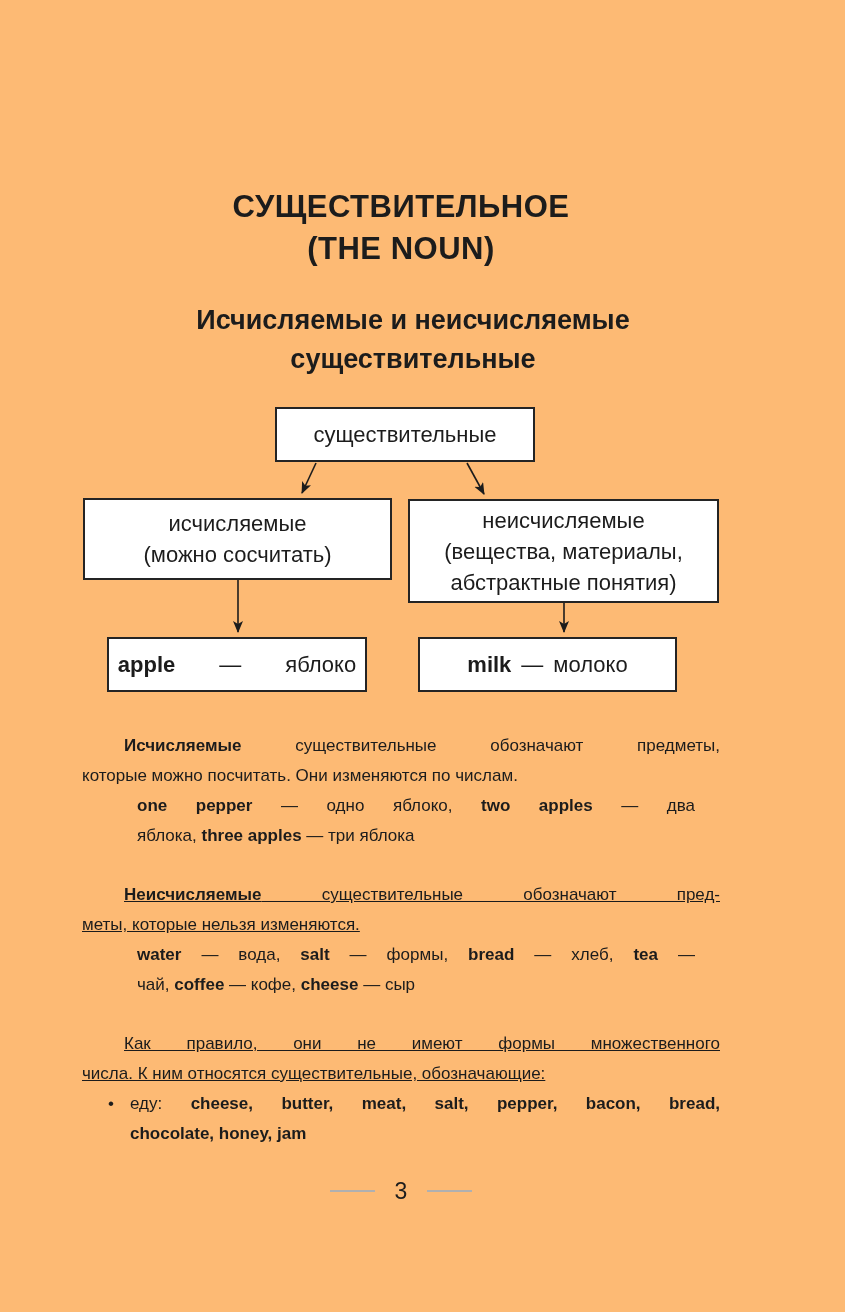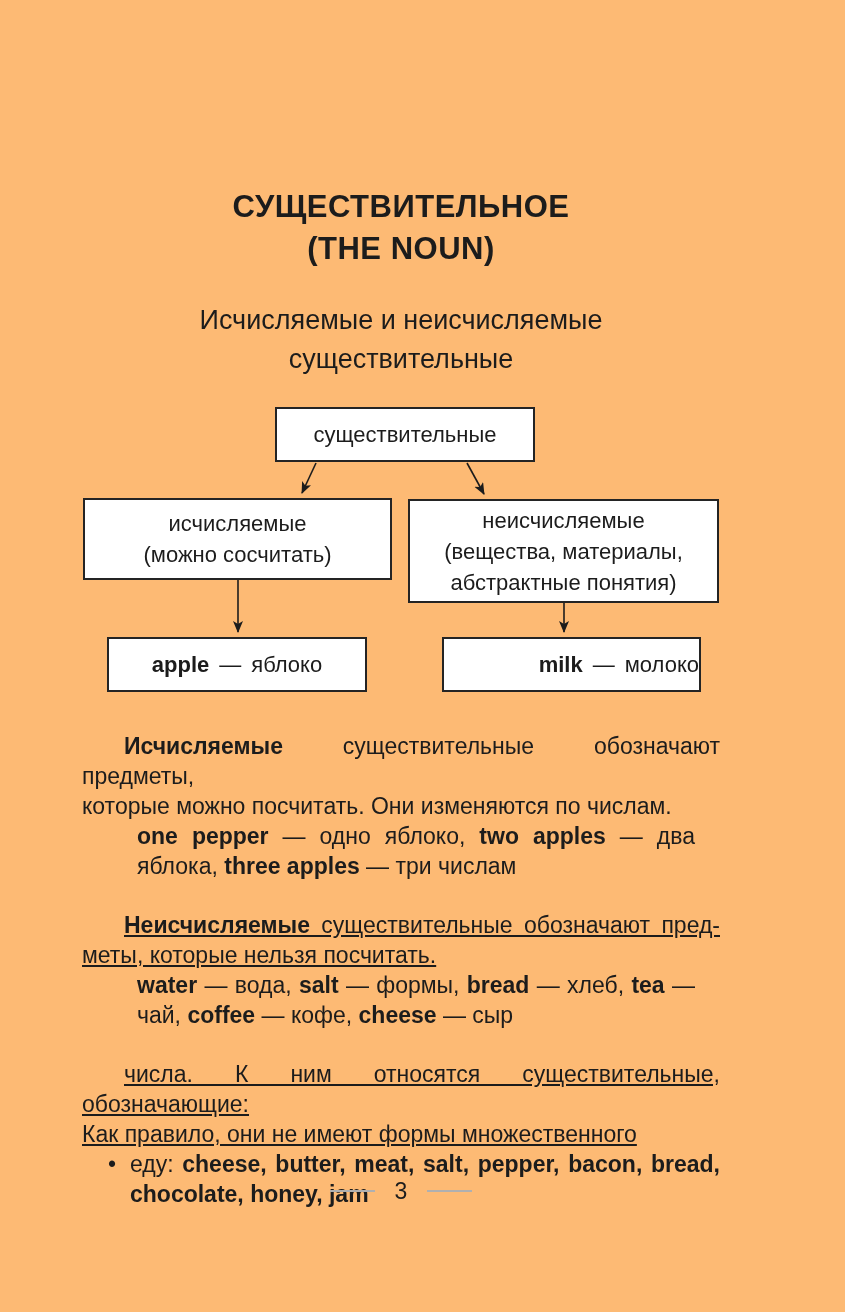--- a/index.html
+++ b/index.html
@@ -9,41 +9,41 @@
     font-family:"Liberation Sans","DejaVu Sans",sans-serif;
   }
   .pre { white-space:pre-line; }
 
   .title {
     position:absolute; top:186px; left:82px; width:638px;
     text-align:center; font-weight:700; font-size:31px; line-height:42px;
     letter-spacing:0.5px;
   }
   .subtitle {
-    position:absolute; top:301px; left:82px; width:638px;
-    text-align:center; font-weight:400; font-size:27px; line-height:39px;
+    position:absolute; top:301px; left:94px; width:638px;
+    text-align:center; font-weight:700; font-size:27px; line-height:39px;
   }
 
   .diagram { position:absolute; top:407px; left:0; width:845px; height:292px; }
   .diagram svg { position:absolute; top:0; left:0; }
   .box {
     position:absolute; border:2px solid #242424; background:#fff;
     display:flex; align-items:center; justify-content:center;
     text-align:center; font-size:22px; line-height:30px;
   }
   .box-root        { left:275px; top:0;     width:256px; height:51px; }
   .box-countable   { left:83px;  top:91px;  width:305px; height:78px; line-height:31px; }
   .box-uncountable { left:408px; top:92px;  width:307px; height:100px; line-height:31px; }
-  .box-apple       { left:107px; top:230px; width:256px; height:51px; }
-  .box-milk        { left:442px; top:230px; width:255px; height:51px;justify-content:flex-end; }
+  .box-apple       { left:107px; top:230px; width:256px; height:51px;gap:34px; }
+  .box-milk        { left:418px; top:230px; width:255px; height:51px; }
   .box .word { font-weight:700; }
   .box .dash { margin:0 10px; }
 
   .bodytext { position:absolute; top:731px; left:82px; width:638px;
-    font-size:23px; line-height:30px; }
+    font-size:17px; line-height:30px; }
   .rich > div { text-align:justify; text-align-last:justify; }
   .rich > div:last-child { text-align-last:left; }
   .para > div:first-child { text-indent:42px; }
   .example { margin-left:55px; margin-right:25px; }
   .mt { margin-top:29px;text-decoration:underline; }
   .b { font-weight:700; }
 
   .bullet-row { display:flex; margin-left:26px; }
   .bullet-marker { width:22px; flex:0 0 22px; }
   .bullet-text { flex:1; }
@@ -99,35 +99,35 @@
     </div>
   </div>
 
   <div class="bodytext">
     <div class="rich para">
         <div><span class="b">Исчисляемые</span><span> существительные обозначают предметы,</span></div>
         <div><span>которые можно посчитать. Они изменяются по числам.</span></div>
       </div>
     <div class="rich example">
         <div><span class="b">one pepper</span><span> — одно яблоко, </span><span class="b">two apples</span><span> — два</span></div>
-        <div><span>яблока, </span><span class="b">three apples</span><span> — три числам</span></div>
+        <div><span>яблока, </span><span class="b">three apples</span><span> — три яблока</span></div>
       </div>
 
     <div class="rich para mt">
         <div><span class="b">Неисчисляемые</span><span> существительные обозначают пред-</span></div>
-        <div><span>меты, которые нельзя посчитать.</span></div>
+        <div><span>меты, которые нельзя изменяются.</span></div>
       </div>
     <div class="rich example">
         <div><span class="b">water</span><span> — вода, </span><span class="b">salt</span><span> — формы, </span><span class="b">bread</span><span> — хлеб, </span><span class="b">tea</span><span> —</span></div>
         <div><span>чай, </span><span class="b">coffee</span><span> — кофе, </span><span class="b">cheese</span><span> — сыр</span></div>
       </div>
 
     <div class="rich para mt">
+        <div><span>Как правило, они не имеют формы множественного</span></div>
         <div><span>числа. К ним относятся существительные, обозначающие:</span></div>
-        <div><span>Как правило, они не имеют формы множественного</span></div>
       </div>
 
     <div class="bullet-row">
       <span class="bullet-marker">•</span>
       <div class="rich bullet-text">
           <div><span>еду: </span><span class="b">cheese, butter, meat, salt, pepper, bacon, bread,</span></div>
           <div><span class="b">chocolate, honey, jam</span></div>
         </div>
     </div>
   </div>

